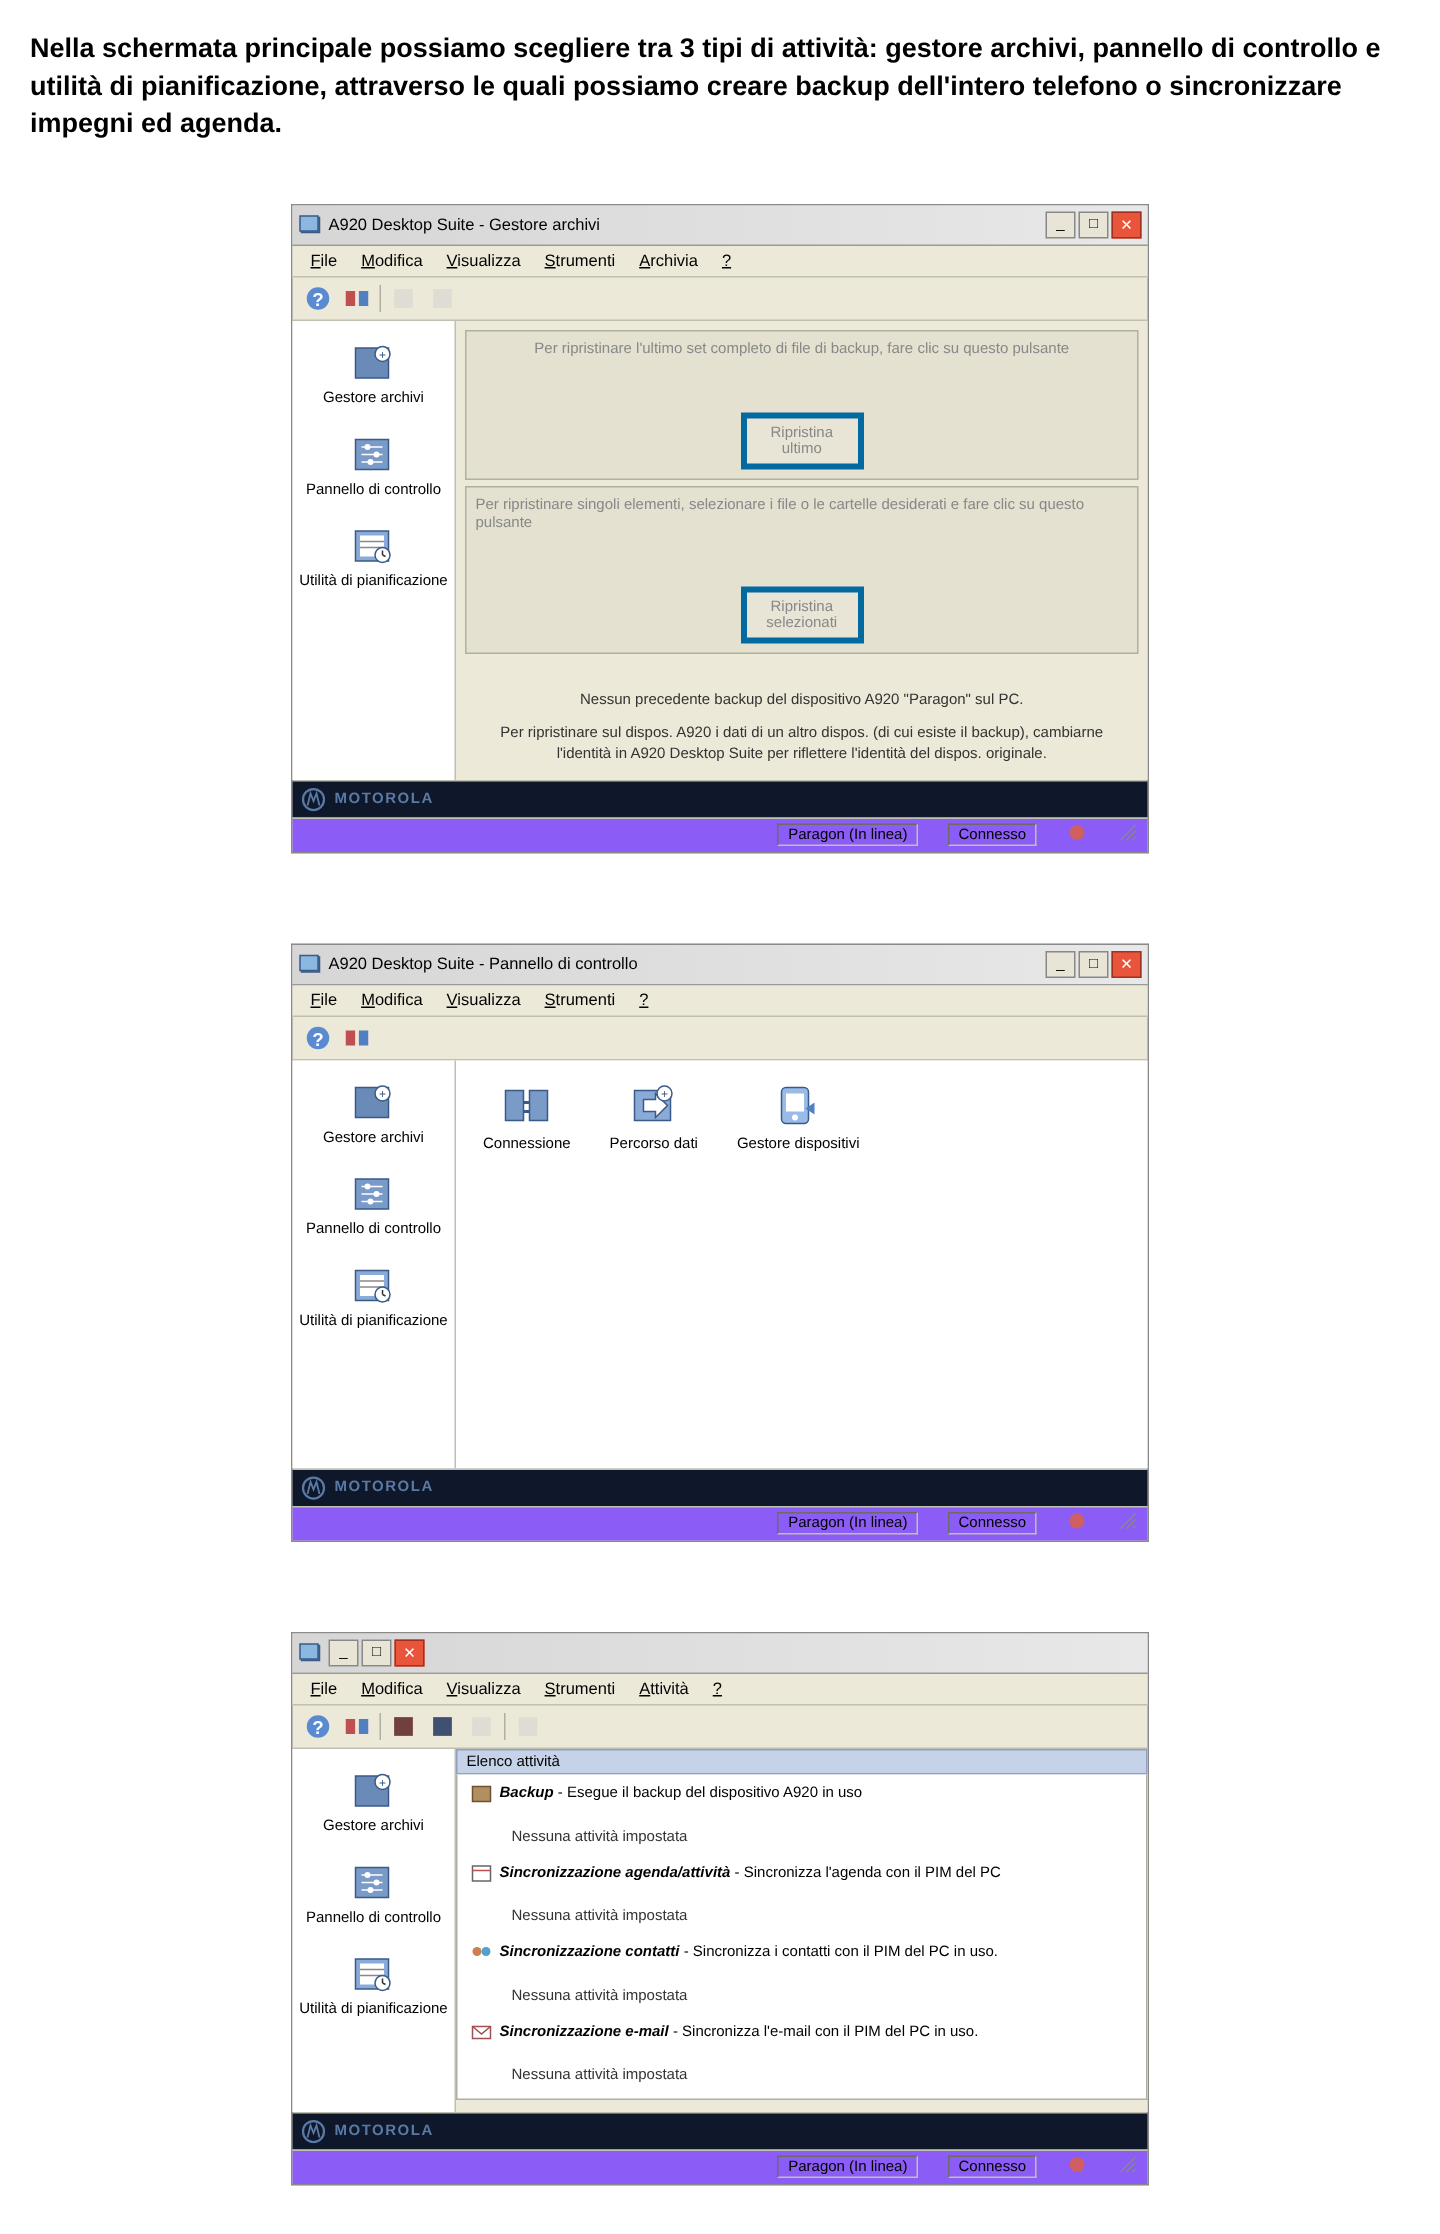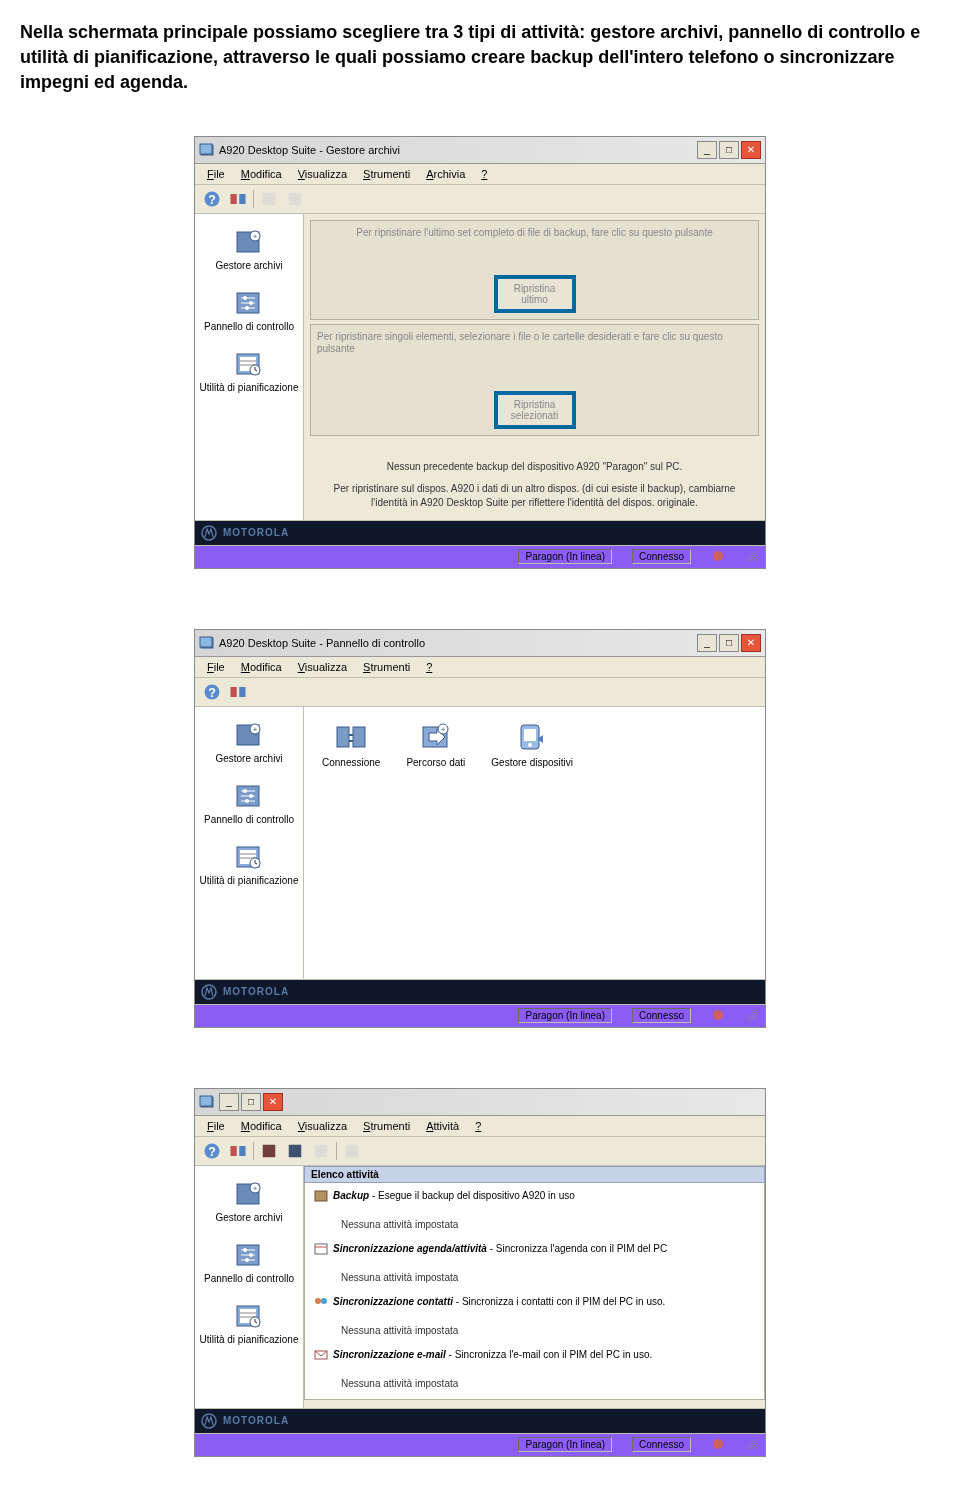--- a/index.html
+++ b/index.html
@@ -232,21 +232,21 @@
   .panel-ico .pi-label {
     font-size: 10px;
     line-height: 1.1;
   }
   
   .activity-header {
     background: #c5d2e8;
     border: 1px solid #90a0c0;
     padding: 2px 6px;
     font-size: 10px;
-    font-weight: bold;
+    font-weight: normal;
   }
   .activity-list {
     background: #fff;
     border: 1px solid #b0b0a0;
     border-top: none;
     padding: 2px 0;
     min-height: 180px;
   }
   .activity {
     padding: 4px 8px 8px 8px;

